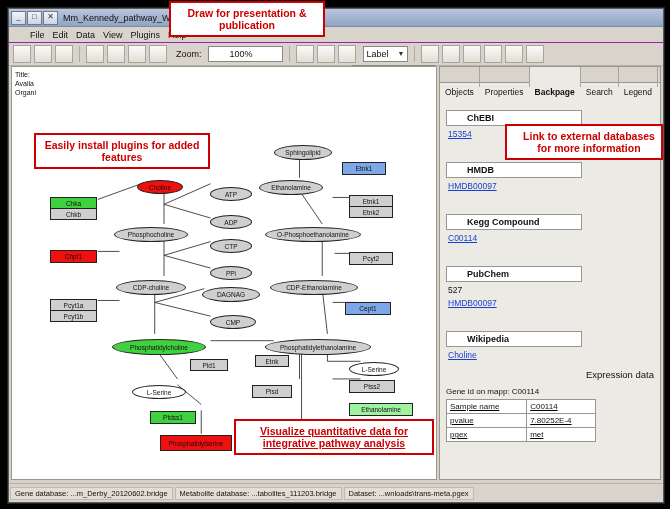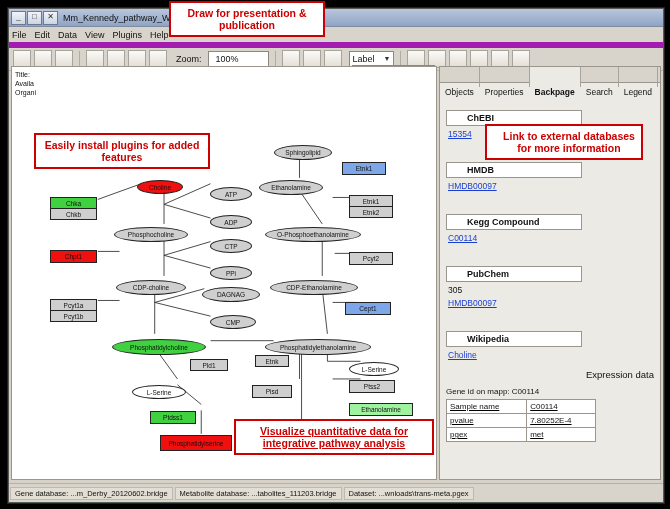--- a/index.html
+++ b/index.html
@@ -1,26 +1,26 @@
 <!DOCTYPE html>
 <html><head>
 <meta charset="utf-8">
 <style>
   html,body{margin:0;padding:0;background:#000;}
   body{width:670px;height:509px;overflow:hidden;font-family:"Liberation Sans",sans-serif;}
   #app{position:absolute;left:8px;top:8px;width:654px;height:493px;background:#d6d2c8;border:1px solid #5a5a5a;box-shadow:0 0 0 1px #222;}
   .titlebar{height:17px;background:linear-gradient(#b9c6dd,#8fa4c4);border-bottom:1px solid #7e8ba3;display:flex;align-items:center;padding:0 2px;}
   .titlebar .tbtn{width:13px;height:12px;border:1px solid #6b7a94;background:linear-gradient(#f2f4f8,#ccd5e4);margin-right:1px;font-size:8px;line-height:10px;text-align:center;color:#333;}
   .titlebar .ttl{font-size:9px;color:#111;margin-left:4px;white-space:nowrap;overflow:hidden;}
-  .menubar{height:15px;background:#d8d4cb;border-bottom:6px solid #a21caf;display:flex;align-items:center;padding-left:3px;gap:8px;}
+  .menubar{height:15px;background:#d8d4cb;border-bottom:1px solid #a21caf;display:flex;align-items:center;padding-left:21px;gap:8px;}
   .menubar span{font-size:9px;color:#111;}
   .toolbar{height:22px;background:#d8d4cb;border-bottom:1px solid #b5b1a8;display:flex;align-items:center;padding-left:4px;gap:3px;}
   .tool{width:16px;height:16px;border:1px solid #a8a49b;background:linear-gradient(#fbfaf7,#e2ded4);display:inline-block;}
   .zoomlbl{font-size:9px;margin:0 3px 0 6px;color:#111;}
-  .zoombox{width:52px;height:14px;background:#fff;border:1px solid #8c8880;font-size:9px;line-height:14px;padding-left:7px;color:#111;}
+  .zoombox{width:52px;height:14px;background:#fff;border:1px solid #8c8880;font-size:9px;line-height:14px;padding-left:21px;color:#111;}
   .sep{width:1px;height:16px;background:#b0aca3;margin:0 3px;}
   .combo{height:14px;background:#fff;border:1px solid #8c8880;font-size:9px;line-height:14px;padding-left:3px;color:#111;display:flex;align-items:center;justify-content:space-between;}
   .combo .arw{font-size:7px;color:#333;padding-right:2px;}
   .vizcombo{position:absolute;right:228px;top:56px;width:78px;}
   .body{position:absolute;left:0;top:55px;right:0;bottom:20px;display:flex;}
   .canvas{position:relative;flex:1;background:#fff;border:1px solid #9a968e;margin:2px;overflow:hidden;}
   .sidepanel{width:220px;background:#eceae4;border:1px solid #9a968e;margin:2px 2px 2px 0;position:relative;}
   .tabs{display:flex;height:15px;background:#d8d4cb;border-bottom:1px solid #9a968e;}
   .tab{font-size:8.5px;padding:20px 5px 0 5px;border-right:1px solid #a8a49b;color:#111;}
   .tab.active{background:#eceae4;font-weight:bold;}
@@ -202,21 +202,21 @@
         <div class="dbbox">ChEBI</div>
         <a class="dblink" href="#">15354</a>
 
         <div class="dbbox">HMDB</div>
         <a class="dblink" href="#">HMDB00097</a>
 
         <div class="dbbox">Kegg Compound</div>
         <a class="dblink" href="#">C00114</a>
 
         <div class="dbbox">PubChem</div>
-        <span class="dbtext">305</span>
+        <span class="dbtext">527</span>
 
         <a class="dblink" href="#">HMDB00097</a>
 
         <div class="dbbox">Wikipedia</div>
         <a class="dblink" href="#">Choline</a>
 
         <div class="exprhdr">Expression data</div>
         <div class="geneid">Gene id on mapp: C00114</div>
 
         <table class="exprtable">
@@ -240,15 +240,15 @@
     </div>
   </div>
 
   <div class="statusbar">
     <div class="cell">Gene database: ...m_Derby_20120602.bridge</div>
     <div class="cell">Metabolite database: ...tabolites_111203.bridge</div>
     <div class="cell">Dataset: ...wnloads\trans-meta.pgex</div>
   </div>
 
   <div class="callout" style="left:160px;top:-8px;width:140px;">Draw for presentation &amp; publication</div>
-  <div class="callout" style="right:20px;top:115px;width:132px;padding-left:16px;">Link to external databases for more information</div>
+  <div class="callout" style="right:0;top:115px;width:132px;padding-left:16px;">Link to external databases for more information</div>
 
 </div>
 
 </body></html>

